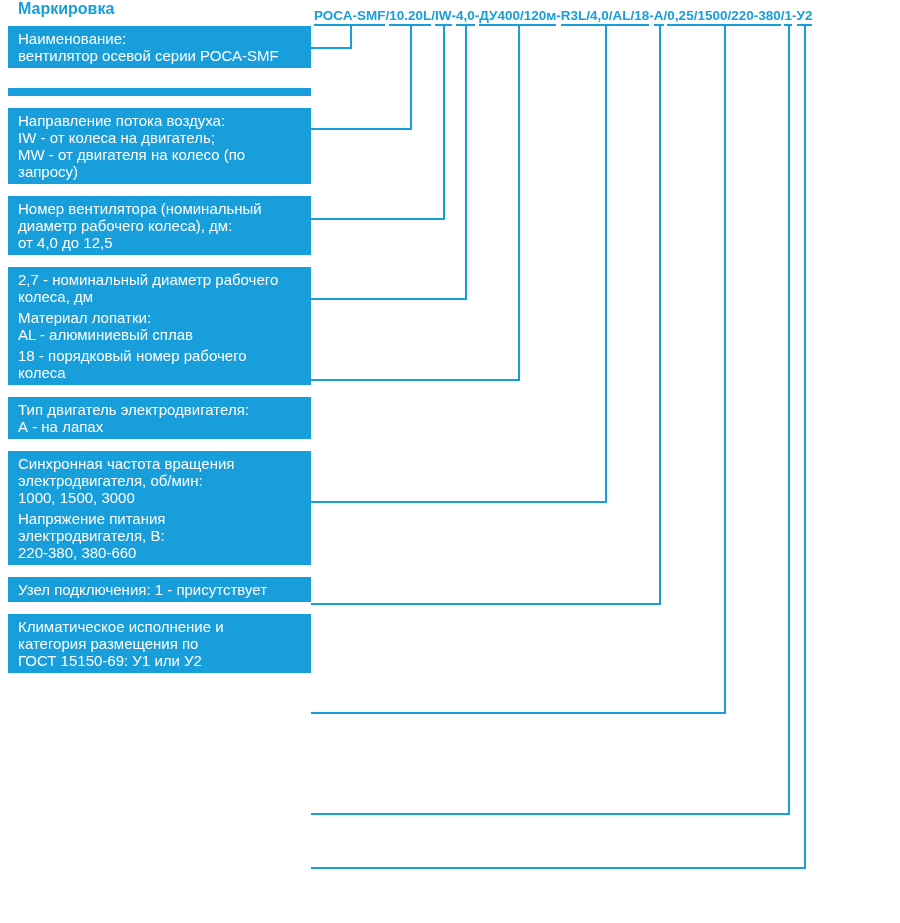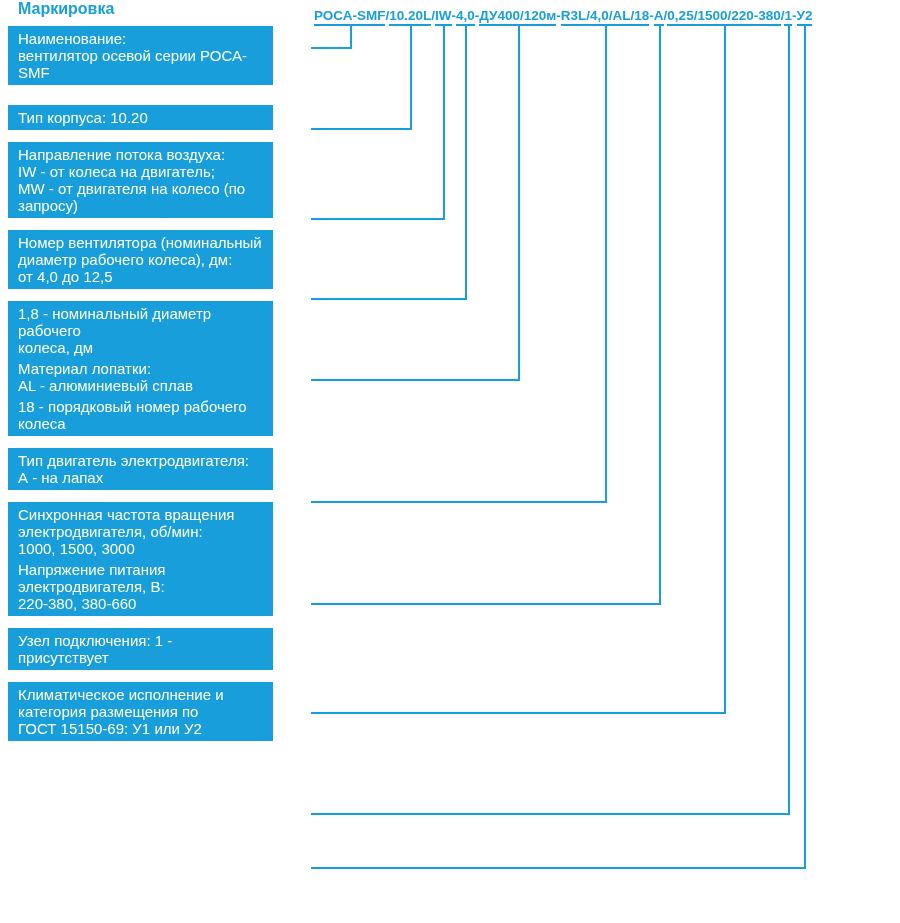--- a/index.html
+++ b/index.html
@@ -28,21 +28,21 @@
     display:inline-block;
     border-bottom:2px solid var(--accent);
     padding-bottom:1px;
   }
   .sep{display:inline-block;padding-bottom:3px;}
   #boxes{
     position:absolute;left:8px;top:26px;width:303px;
   }
   .box{
     box-sizing:border-box;
-    width:265px;
+    width:303px;
     background:var(--accent);
     color:var(--box-text);
     font-size:15px;line-height:17px;
     padding:4px 10px;
     margin-bottom:12px;
   }
   .box:nth-child(1){margin-bottom:20px;}
   .box p{
     margin:0 0 4px 0;
     white-space:pre-line;
@@ -61,35 +61,34 @@
   <div id="title">Маркировка</div>
 
   <div id="code-line"><span class="seg">РОСА-SMF</span><span class="sep">/</span><span class="seg">10.20L</span><span class="sep">/</span><span class="seg">IW</span><span class="sep">-</span><span class="seg">4,0</span><span class="sep">-</span><span class="seg">ДУ400/120м</span><span class="sep">-</span><span class="seg">R3L/4,0/AL/18</span><span class="sep">-</span><span class="seg">А</span><span class="sep">/</span><span class="seg">0,25/1500/220-380</span><span class="sep">/</span><span class="seg">1</span><span class="sep">-</span><span class="seg">У2</span></div>
 
   <div id="boxes">
     <div class="box">
       <p>Наименование:
 вентилятор осевой серии РОСА-SMF</p>
     </div>
     <div class="box">
-      <p>Тип корпуса: 10.20</p>
     </div>
     <div class="box">
       <p>Направление потока воздуха:
 IW - от колеса на двигатель;
 MW - от двигателя на колесо (по
 запросу)</p>
     </div>
     <div class="box">
       <p>Номер вентилятора (номинальный
 диаметр рабочего колеса), дм:
 от 4,0 до 12,5</p>
     </div>
     <div class="box">
-      <p>1,8 - номинальный диаметр рабочего
+      <p>2,7 - номинальный диаметр рабочего
 колеса, дм</p>
       <p>Материал лопатки:
 AL - алюминиевый сплав</p>
       <p>18 - порядковый номер рабочего
 колеса</p>
     </div>
     <div class="box">
       <p>Тип двигатель электродвигателя:
 А - на лапах</p>
     </div>

